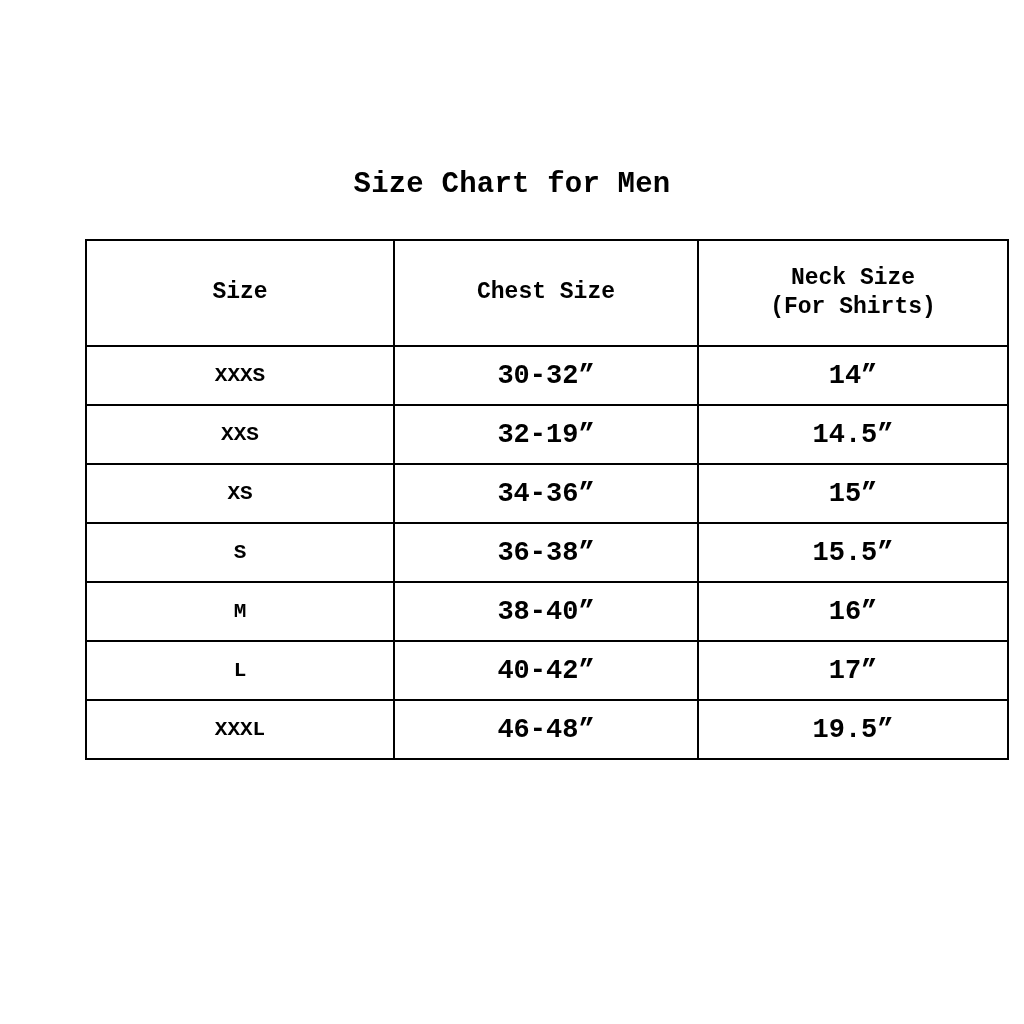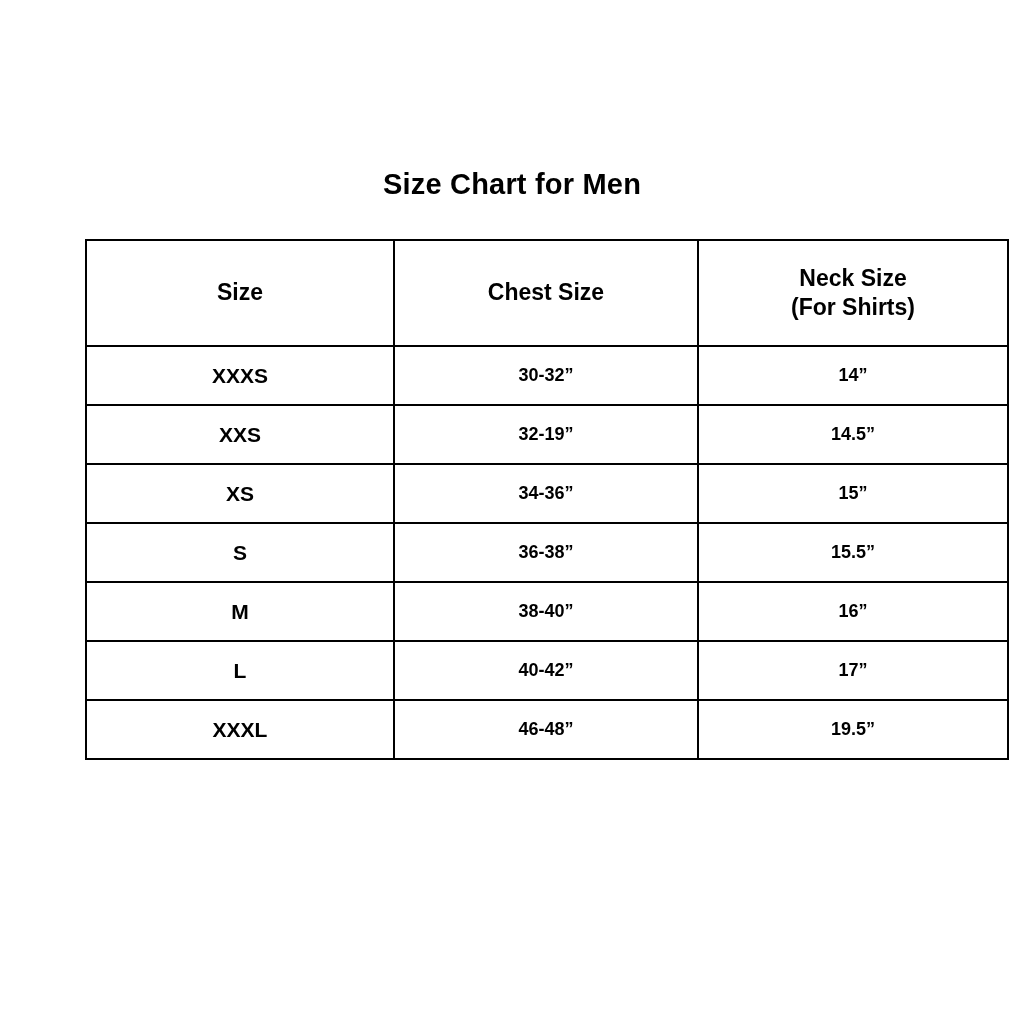--- a/index.html
+++ b/index.html
@@ -12,20 +12,21 @@
     height: 1024px;
     font-family: "Liberation Sans", sans-serif;
     color: #000000;
     overflow: hidden;
   }
   .page {
     position: relative;
     width: 1024px;
     height: 1024px;
     box-sizing: border-box;
+    font-family: Liberation Mono, monospace;
   }
   .chart-title {
     position: absolute;
     top: 168px;
     left: 0;
     width: 1024px;
     text-align: center;
     font-size: 29px;
     font-weight: bold;
     letter-spacing: 0.2px;
@@ -61,21 +62,21 @@
     line-height: 1.28;
     padding: 4px 6px;
   }
   table.size-table thead th .sub {
     display: block;
     font-size: 23px;
     font-weight: bold;
   }
   table.size-table tbody td {
     height: 53px;
-    font-size: 18px;
+    font-size: 27px;
     padding: 2px 6px;
   }
   table.size-table tbody td.col-size {
     font-size: 21px;
     border-radius: 18px;
   }
 </style>
 </head>
 <body>
 

